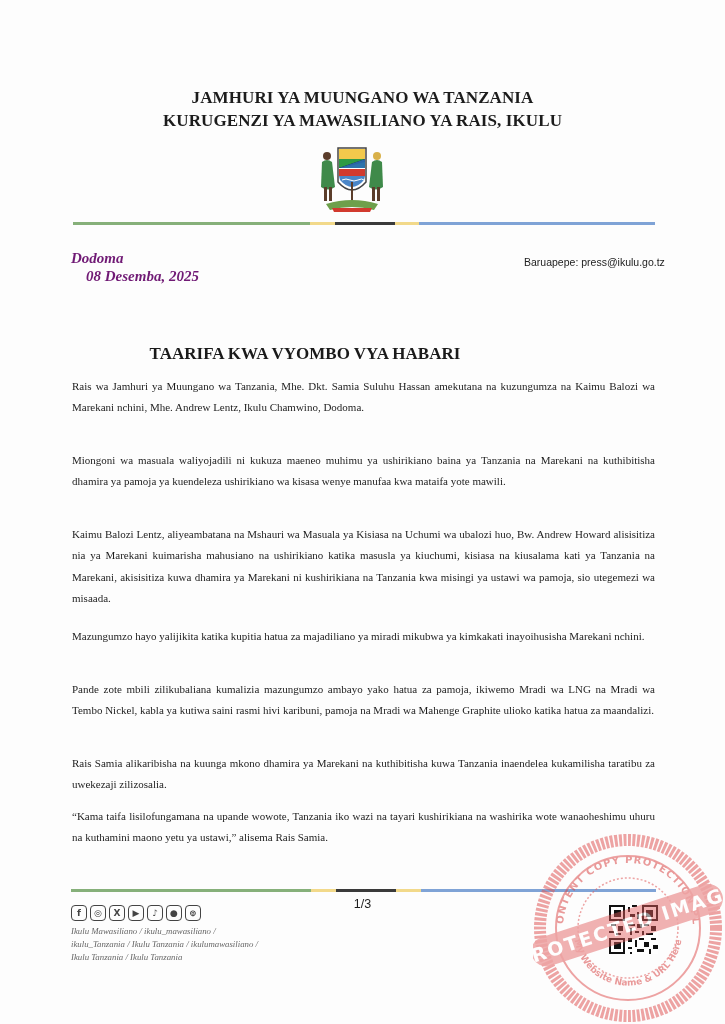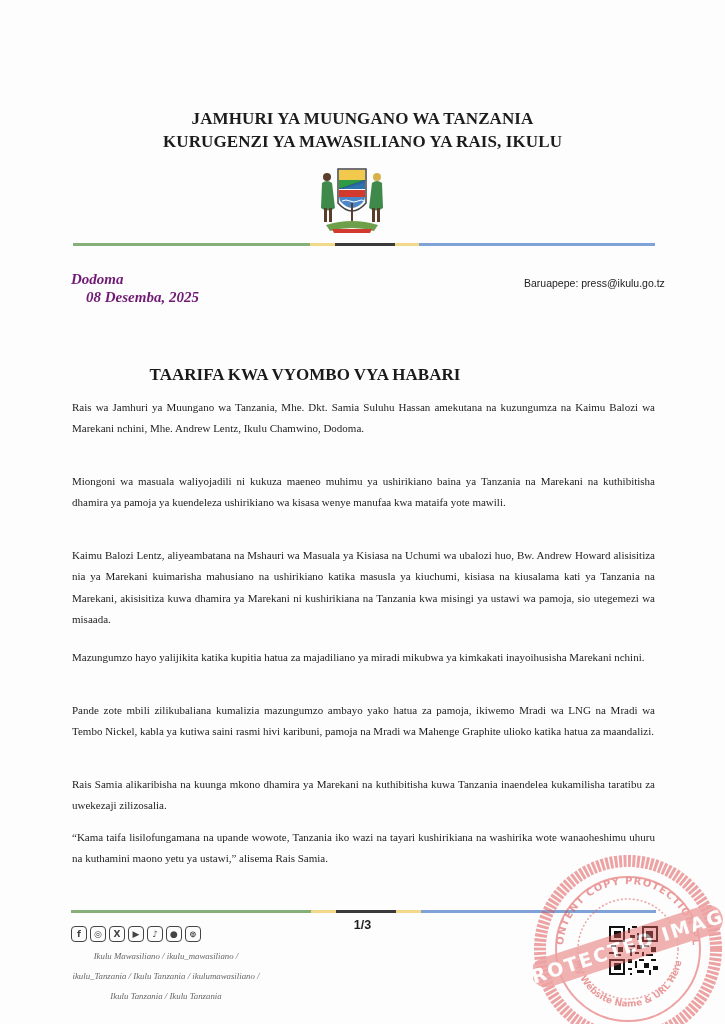--- a/index.html
+++ b/index.html
@@ -2,45 +2,45 @@
 <html><head>
 <meta charset="utf-8">
 <style>
   html, body { margin:0; padding:0; }
   body {
     width:725px; height:1024px; position:relative; overflow:hidden;
     background:#fdfdfd;
     font-family:"Liberation Serif", "DejaVu Serif", serif;
     color:#1a1a1a;
   }
-  .abs { position:absolute;margin-top:21px; }
+  .abs { position:absolute; }
   .hdr-line {
     left:0; width:725px; text-align:center;
     font-weight:bold; font-size:17px; letter-spacing:0.1px; color:#1c1c1c;
   }
   #emblem { left:318px; top:142px; width:68px; height:72px; }
   .rule { height:3px; }
   .meta { font-style:italic; font-weight:bold; font-size:15px; color:#701a75; }
   #email { font-family:"Liberation Sans", "DejaVu Sans", sans-serif; font-size:10.5px; color:#222; }
   #title { left:0; width:610px; text-align:center; font-weight:bold; font-size:17px; top:344px; }
   .para {
     left:72px; width:583px; font-size:11px; line-height:21.3px;
     text-align:justify; color:#1d1d1d;
   }
-  #pagenum { left:0; width:725px; top:897px; text-align:center; font-size:12.5px; font-weight:bold; color:#1e1e1e; font-family:"Liberation Sans","DejaVu Sans",sans-serif; }
+  #pagenum { left:0; width:725px; top:897px; text-align:center; font-size:12.5px; font-weight:normal; color:#1e1e1e; font-family:"Liberation Sans","DejaVu Sans",sans-serif; }
   .social { display:flex; gap:3px; left:71px; top:905px; }
   .sicon {
     width:14px; height:14px; border:1.5px solid #444; border-radius:4px;
     display:flex; align-items:center; justify-content:center;
     font-family:"DejaVu Sans", sans-serif; font-size:9px; font-weight:bold; color:#444;
     box-sizing:content-box;
   }
   .handles {
     left:71px; top:925px; width:190px;
-    font-style:italic; font-size:8.8px; line-height:20px; color:#666;text-align:center;
+    font-style:italic; font-size:8.8px; line-height:13px; color:#666;
   }
   #stamp { left:533px; top:832px; width:190px; height:192px; opacity:0.55; }
   #qr { left:609px; top:905px; width:49px; height:49px; }
 </style>
 </head>
 <body>
 
 <div class="abs hdr-line" style="top:88px;">JAMHURI YA MUUNGANO WA TANZANIA</div>
 <div class="abs hdr-line" style="top:111px;">KURUGENZI YA MAWASILIANO YA RAIS, IKULU</div>
 

